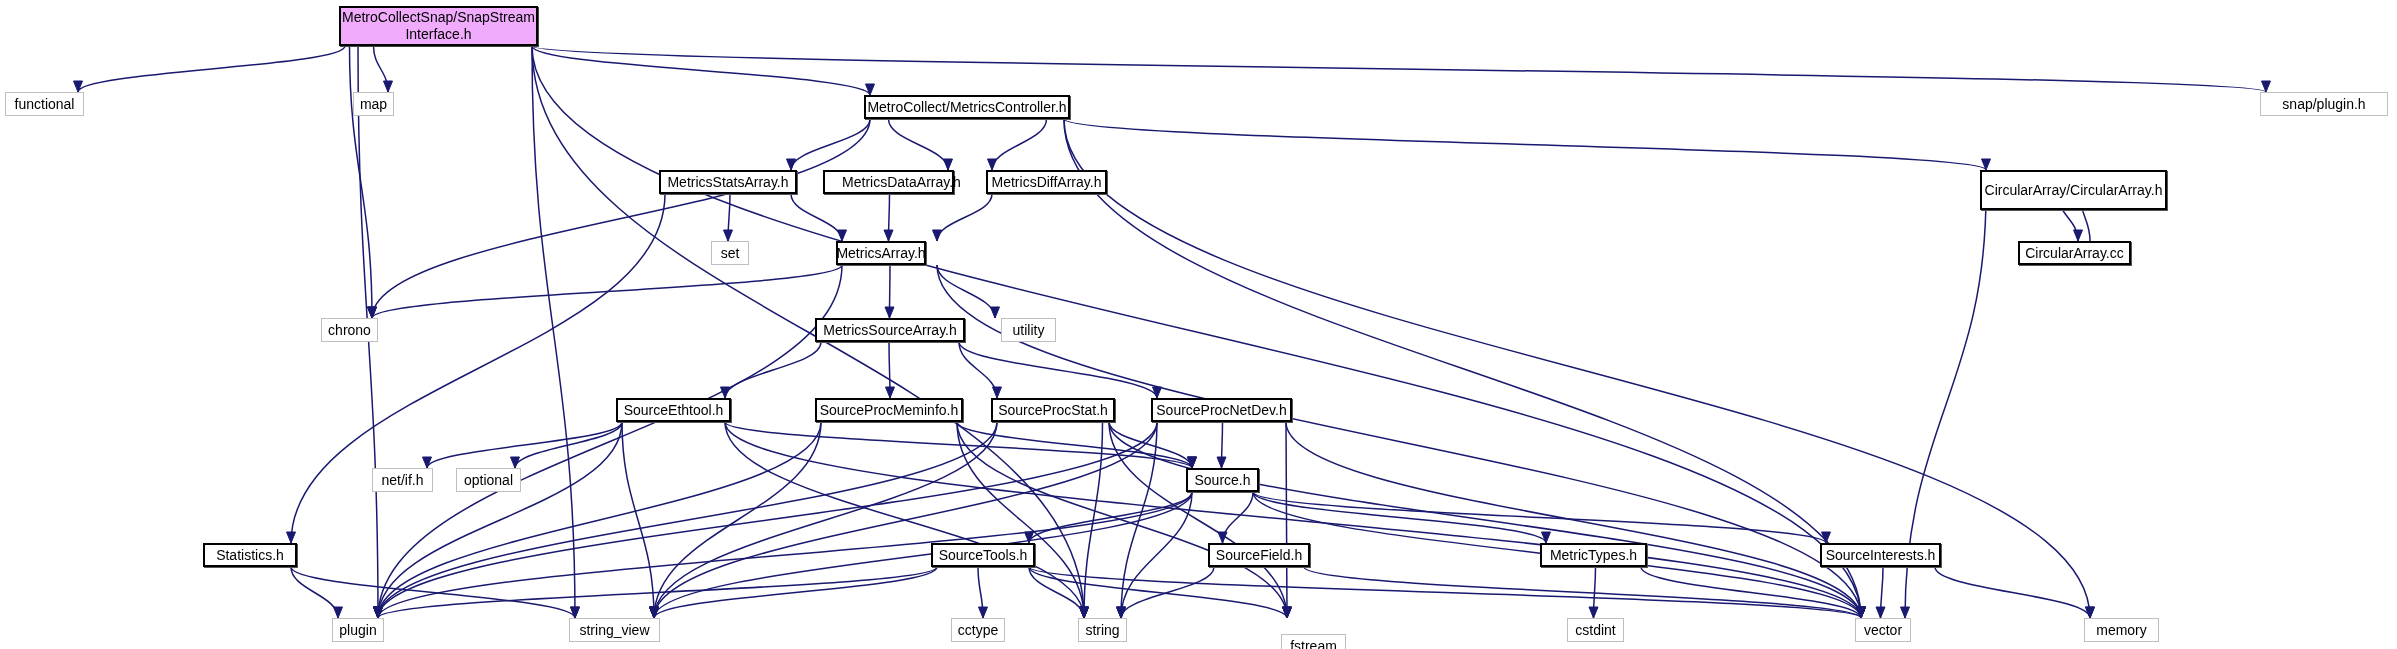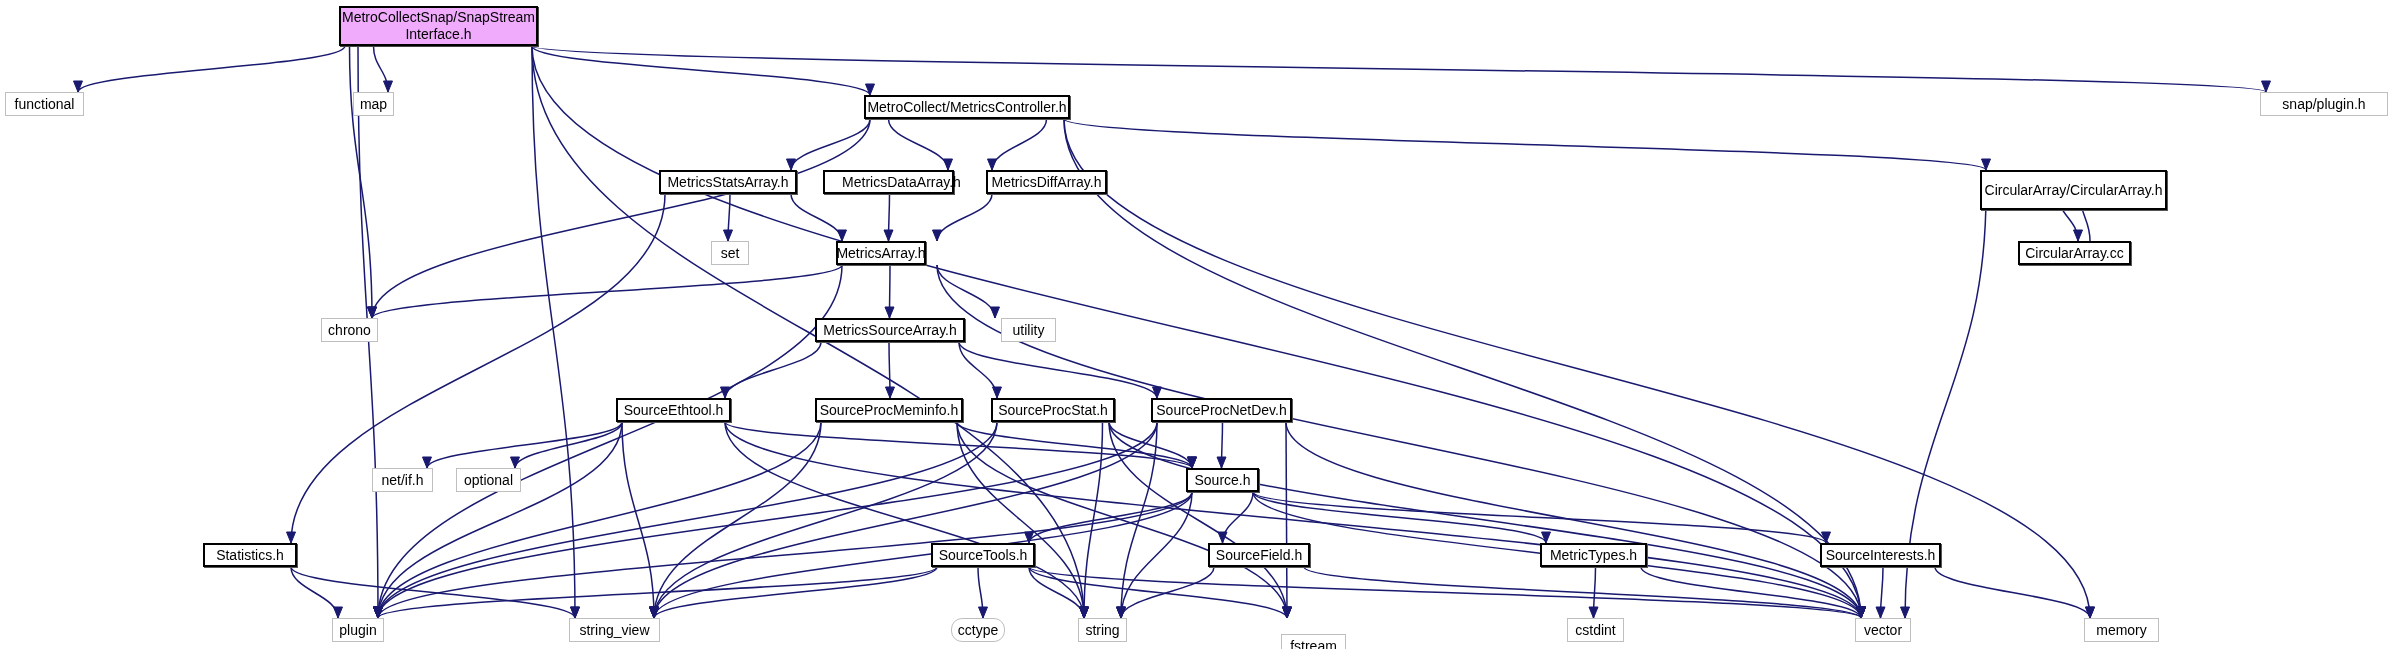--- a/index.html
+++ b/index.html
@@ -204,20 +204,20 @@
       <div class="node ext" style="left: 372px; top: 468px; width: 61px; height: 24px;">net/if.h</div>
       <div class="node ext" style="left: 456px; top: 468px; width: 65px; height: 24px;">optional</div>
       <div class="node doc" style="left: 1186px; top: 468px; width: 73px; height: 24px;">Source.h</div>
       <div class="node doc" style="left: 203px; top: 543px; width: 94px; height: 24px;">Statistics.h</div>
       <div class="node doc" style="left: 931px; top: 543px; width: 104px; height: 24px;">SourceTools.h</div>
       <div class="node doc" style="left: 1208px; top: 543px; width: 102px; height: 24px;">SourceField.h</div>
       <div class="node doc" style="left: 1540px; top: 543px; width: 107px; height: 24px;">MetricTypes.h</div>
       <div class="node doc" style="left: 1820px; top: 543px; width: 121px; height: 24px;">SourceInterests.h</div>
       <div class="node ext" style="left: 332px; top: 618px; width: 52px; height: 24px;">plugin</div>
       <div class="node ext" style="left: 569px; top: 618px; width: 91px; height: 24px;">string_view</div>
-      <div class="node ext" style="left: 951px; top: 618px; width: 54px; height: 24px; border-radius: 11px;">cctype</div>
+      <div class="node ext" style="left: 951px; top: 618px; width: 54px; height: 24px;">cctype</div>
       <div class="node ext" style="left: 1078px; top: 618px; width: 49px; height: 24px;">string</div>
       <div class="node ext" style="left: 1281px; top: 634px; width: 65px; height: 24px;">fstream</div>
       <div class="node ext" style="left: 1567px; top: 618px; width: 57px; height: 24px;">cstdint</div>
       <div class="node ext" style="left: 1855px; top: 618px; width: 56px; height: 24px;">vector</div>
       <div class="node ext" style="left: 2084px; top: 618px; width: 75px; height: 24px;">memory</div>
     </div>
 </div>
 
 </body></html>

